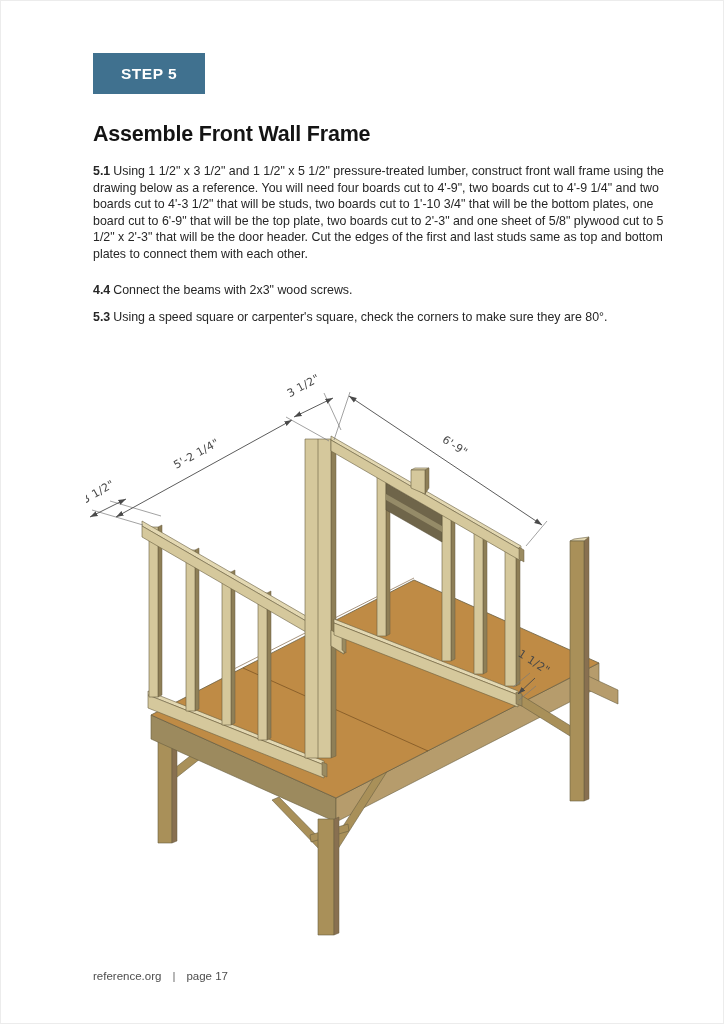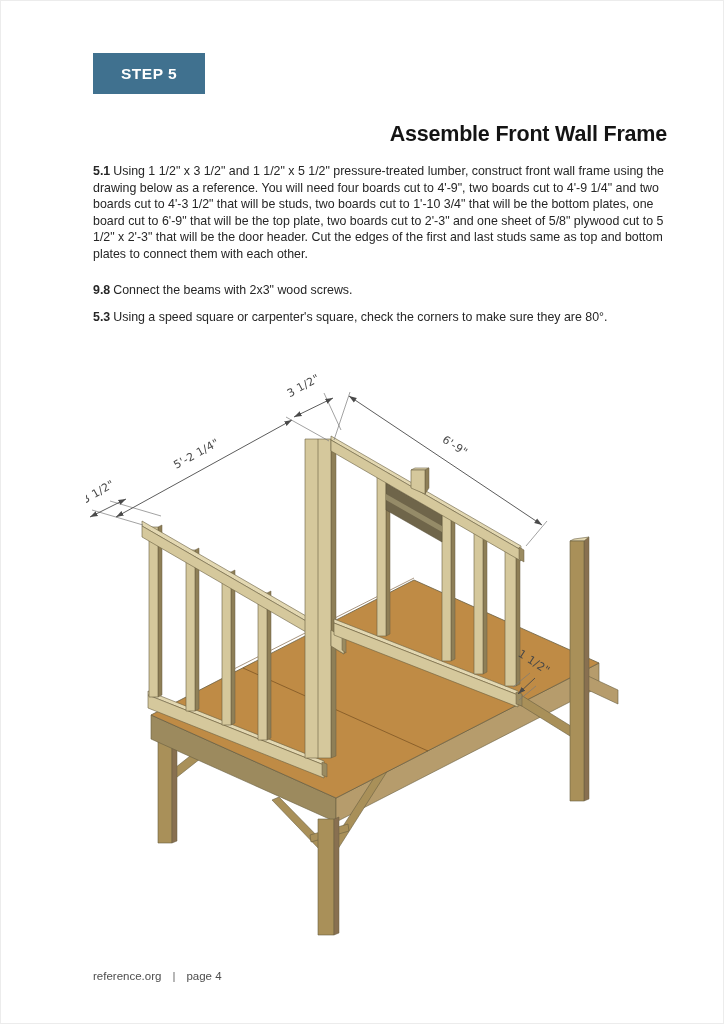--- a/index.html
+++ b/index.html
@@ -25,21 +25,20 @@
     padding:0 28px;
     height:41px;line-height:41px;
     text-align:center;
   }
   h1.page-title{
     font-size:21.5px;
     font-weight:bold;
     color:#141414;
     margin:28px 0 16px 0;
     letter-spacing:-.2px;
-    text-align:right;
   }
   p.step{
     font-size:12.4px;
     line-height:16.6px;
     margin:0 0 11px 0;
     color:#262626;
   }
   p.step.first{margin-bottom:19px;}
   p.step b{margin-right:3px;}
   .diagram{
@@ -78,21 +77,21 @@
 
 <div class="page">
 
   <div class="content">
     <div class="step-badge">STEP 5</div>
 
     <h1 class="page-title">Assemble Front Wall Frame</h1>
 
     <p class="step first"><b>5.1</b><span>Using 1 1/2" x 3 1/2" and 1 1/2" x 5 1/2" pressure-treated lumber, construct front wall frame using the drawing below as a reference. You will need four boards cut to 4'-9", two boards cut to 4'-9 1/4" and two boards cut to 4'-3 1/2" that will be studs, two boards cut to 1'-10 3/4" that will be the bottom plates, one board cut to 6'-9" that will be the top plate, two boards cut to 2'-3" and one sheet of 5/8" plywood cut to 5 1/2" x 2'-3" that will be the door header. Cut the edges of the first and last studs same as top and bottom plates to connect them with each other.</span></p>
 
-    <p class="step"><b>9.8</b><span>Connect the beams with 2x3" wood screws.</span></p>
+    <p class="step"><b>4.4</b><span>Connect the beams with 2x3" wood screws.</span></p>
 
     <p class="step"><b>5.3</b><span>Using a speed square or carpenter's square, check the corners to make sure they are 80°.</span></p>
   </div>
 
   <div class="diagram">
     <svg viewBox="0 0 560 600" xmlns="http://www.w3.org/2000/svg">
       <defs>
         <marker id="arr" markerWidth="9" markerHeight="7" refX="8.5" refY="3.5" orient="auto-start-reverse">
           <path d="M0,0.6 L8.5,3.5 L0,6.4 z" fill="#4a4a4a"></path>
         </marker>
@@ -202,16 +201,16 @@
 
         <line class="ext-line" x1="427" y1="314" x2="444" y2="300"></line>
         <line class="ext-line" x1="433" y1="327" x2="450" y2="313"></line>
         <line class="dim-line" x1="449" y1="305" x2="432" y2="321" marker-end="url(#arr)"></line>
         <text class="dim-label" text-anchor="middle" transform="translate(446,292) rotate(33)">1 1/2"</text>
       </g>
     </svg>
   </div>
 
   <div class="footer">
-    <span>reference.org</span><span class="sep">|</span><span>page 4</span>
+    <span>reference.org</span><span class="sep">|</span><span>page 17</span>
   </div>
 
 </div>
 
 </body></html>

